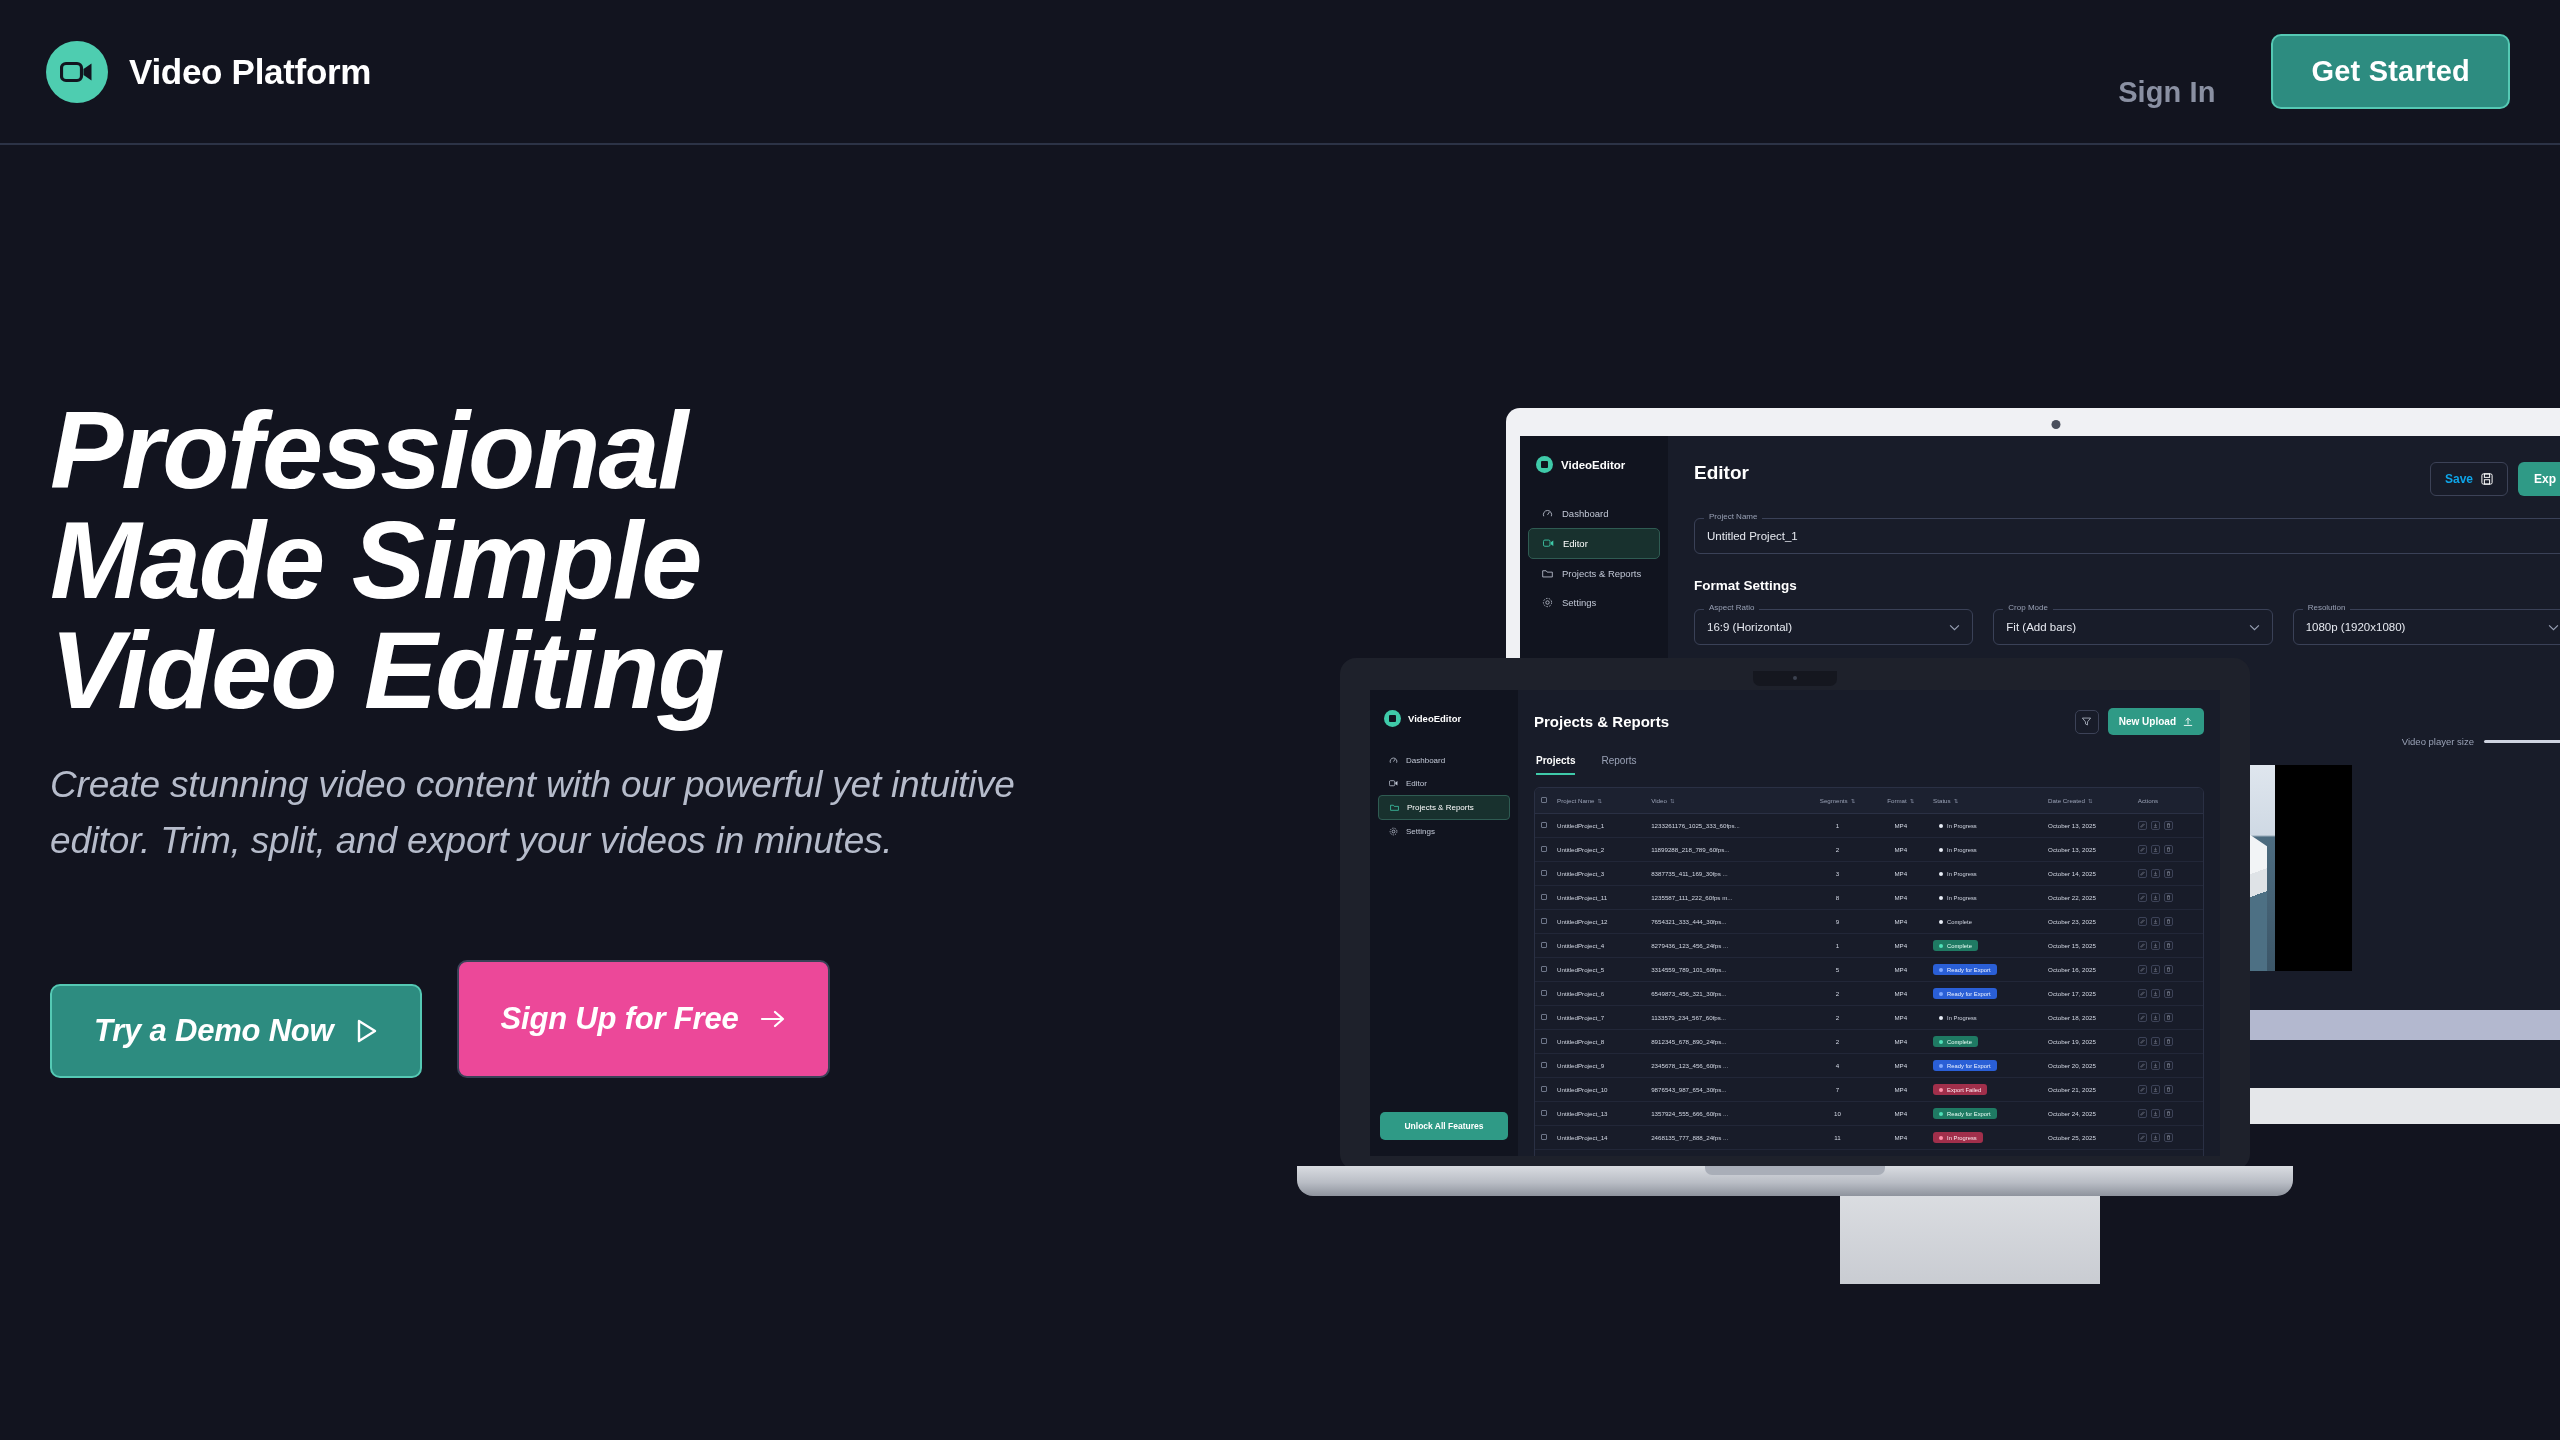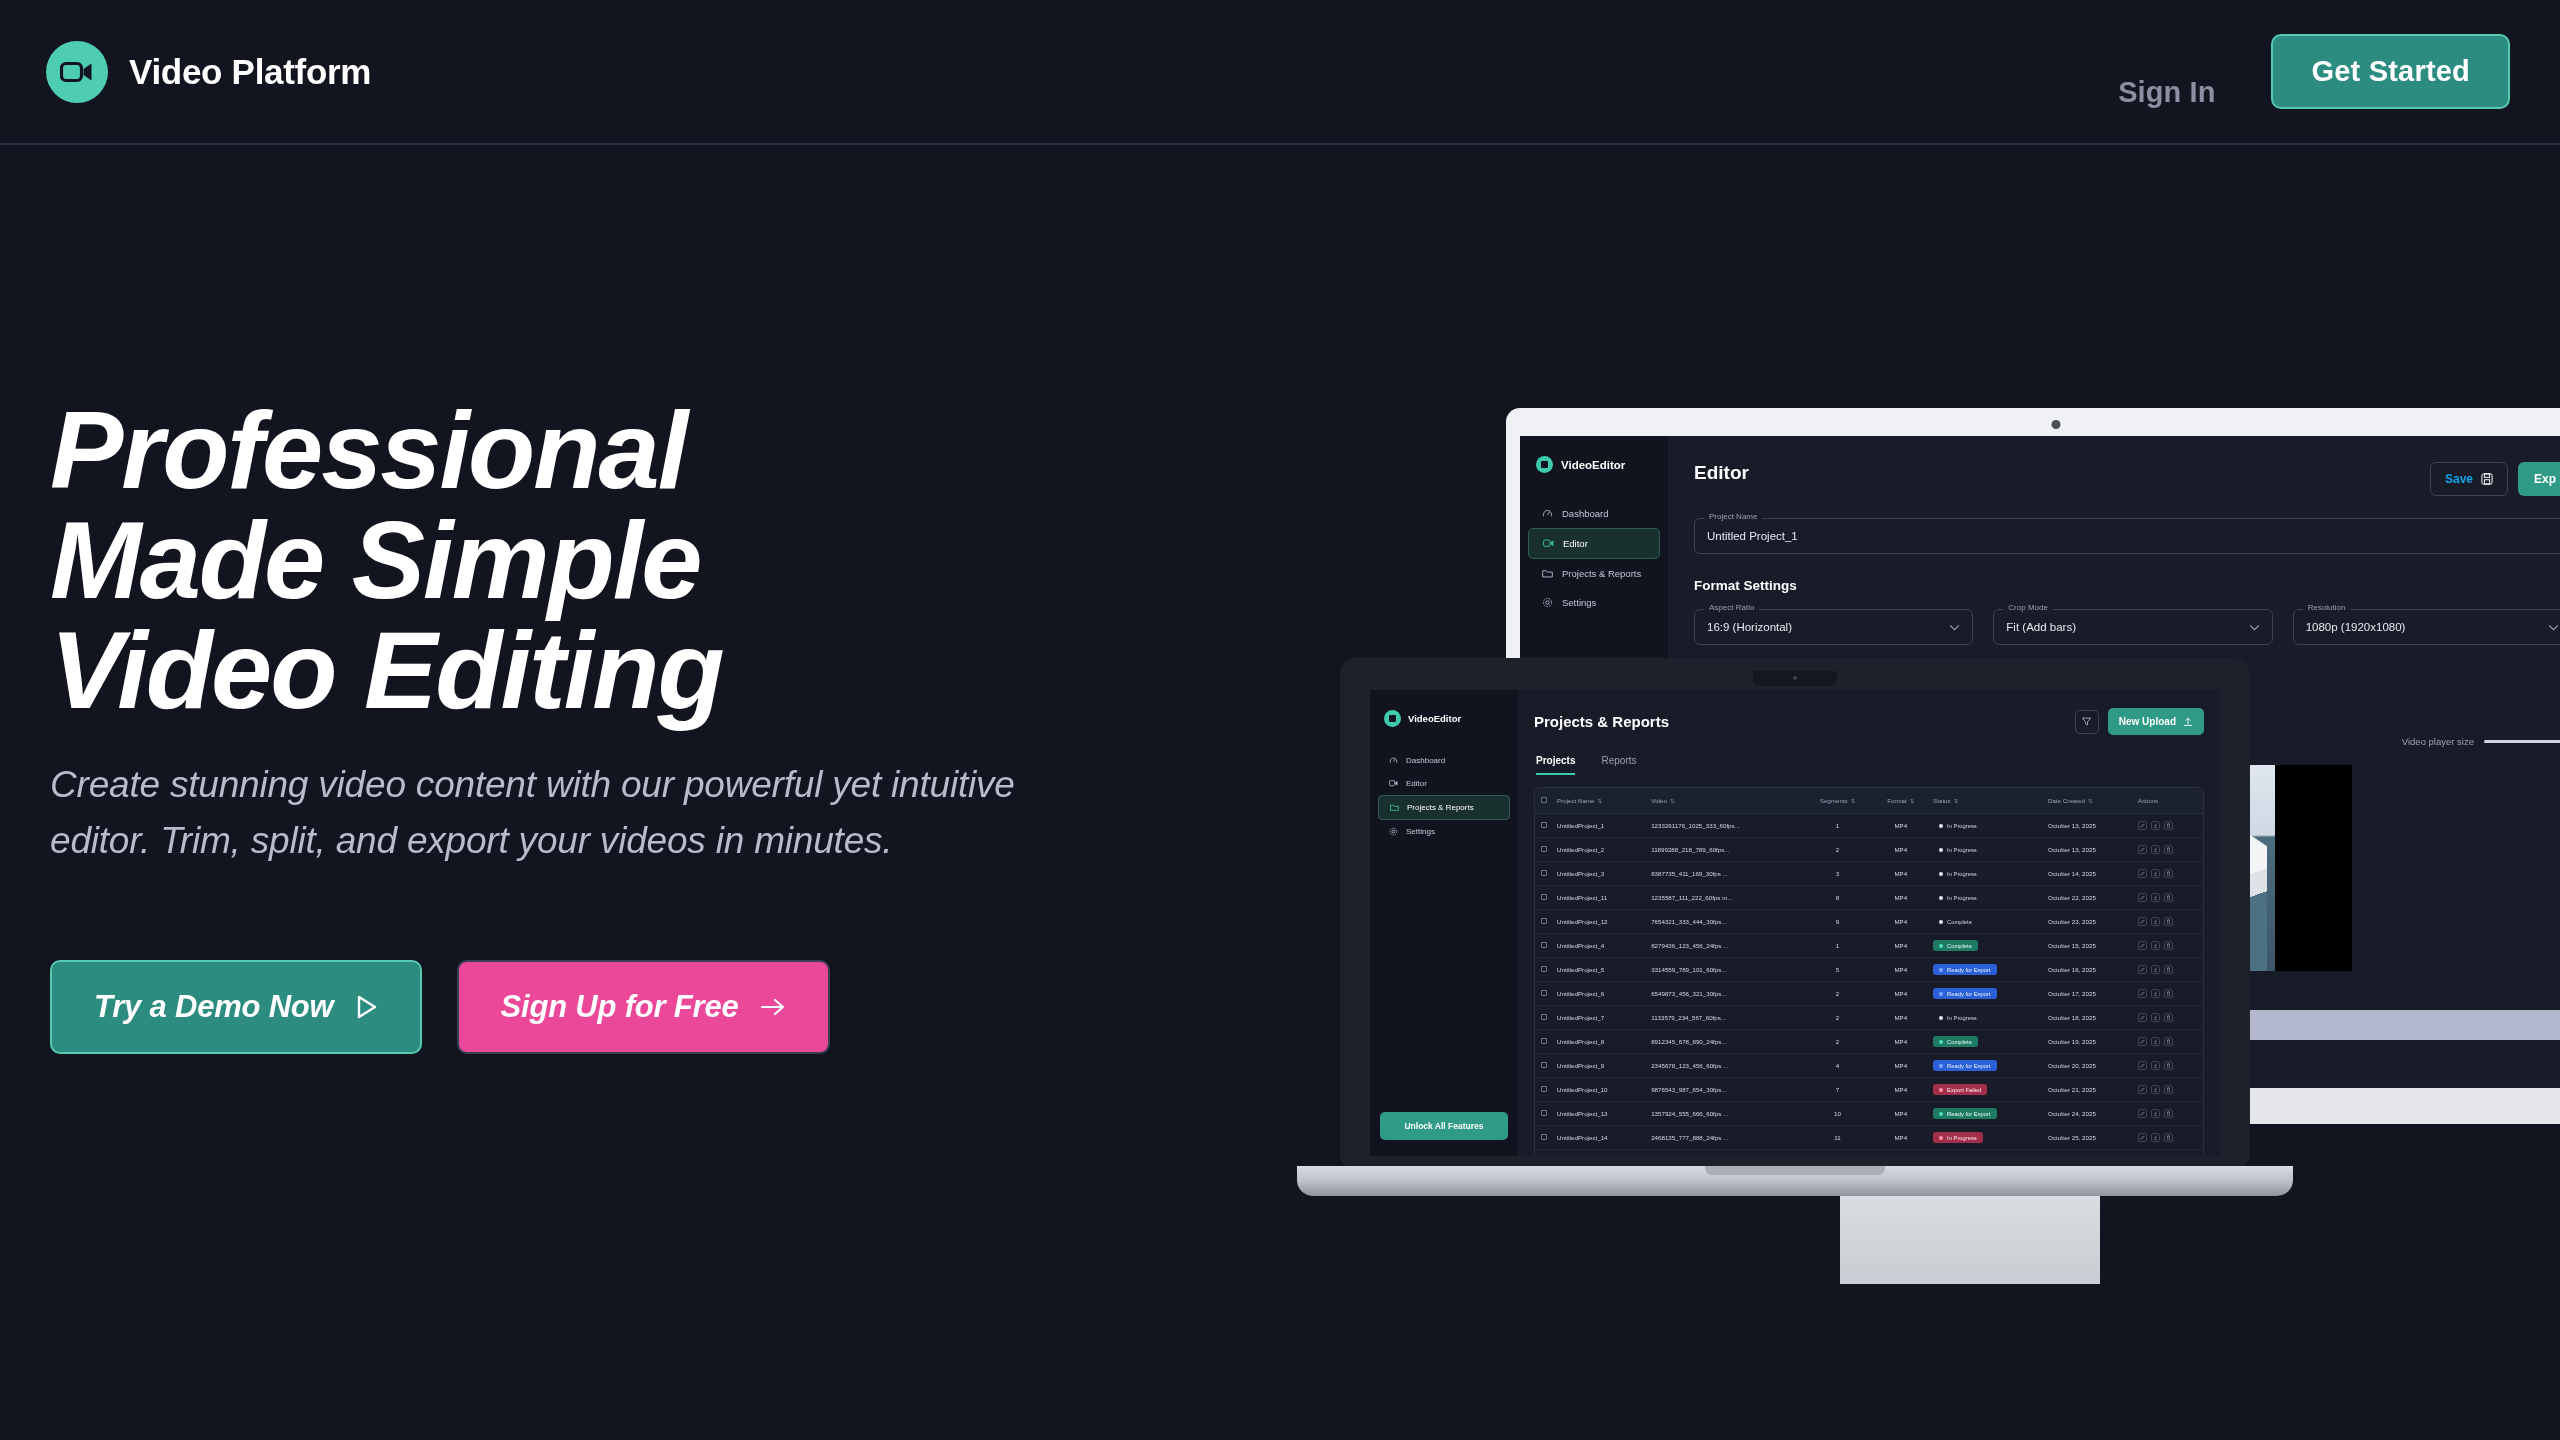--- a/index.html
+++ b/index.html
@@ -43,21 +43,21 @@
   .hero p {
     margin-top: 32px; color: #b6bccb; font-size: 37px; line-height: 1.5;
     max-width: 1060px; letter-spacing: -0.2px;
   }
   .cta-row { margin-top: 92px; display: flex; gap: 35px; }
   .btn {
     display: inline-flex; align-items: center; gap: 22px;
     font-size: 31px; font-weight: bold; color: #fff; border-radius: 10px;
     padding: 27px 42px; letter-spacing: -0.2px;
   }
-  .btn-primary { background: #2d8c80; border: 2px solid #55c9b4; }
+  .btn-primary { background: #2d8c80; border: 2px solid #55c9b4; margin-top: 24px; }
   .btn-outline { background: #ec4899; border: 2px solid #3a4157; }
   .btn svg { display: block; }
 
   
   .mockups { position: absolute; left: 1340px; top: 380px; width: 1220px; height: 850px; }
 
   
   .monitor { position: absolute; left: 166px; top: 28px; width: 1100px; height: 680px; }
   .monitor-bezel {
     position: absolute; inset: 0; background: #f0f1f4; border-radius: 14px 14px 0 0;

